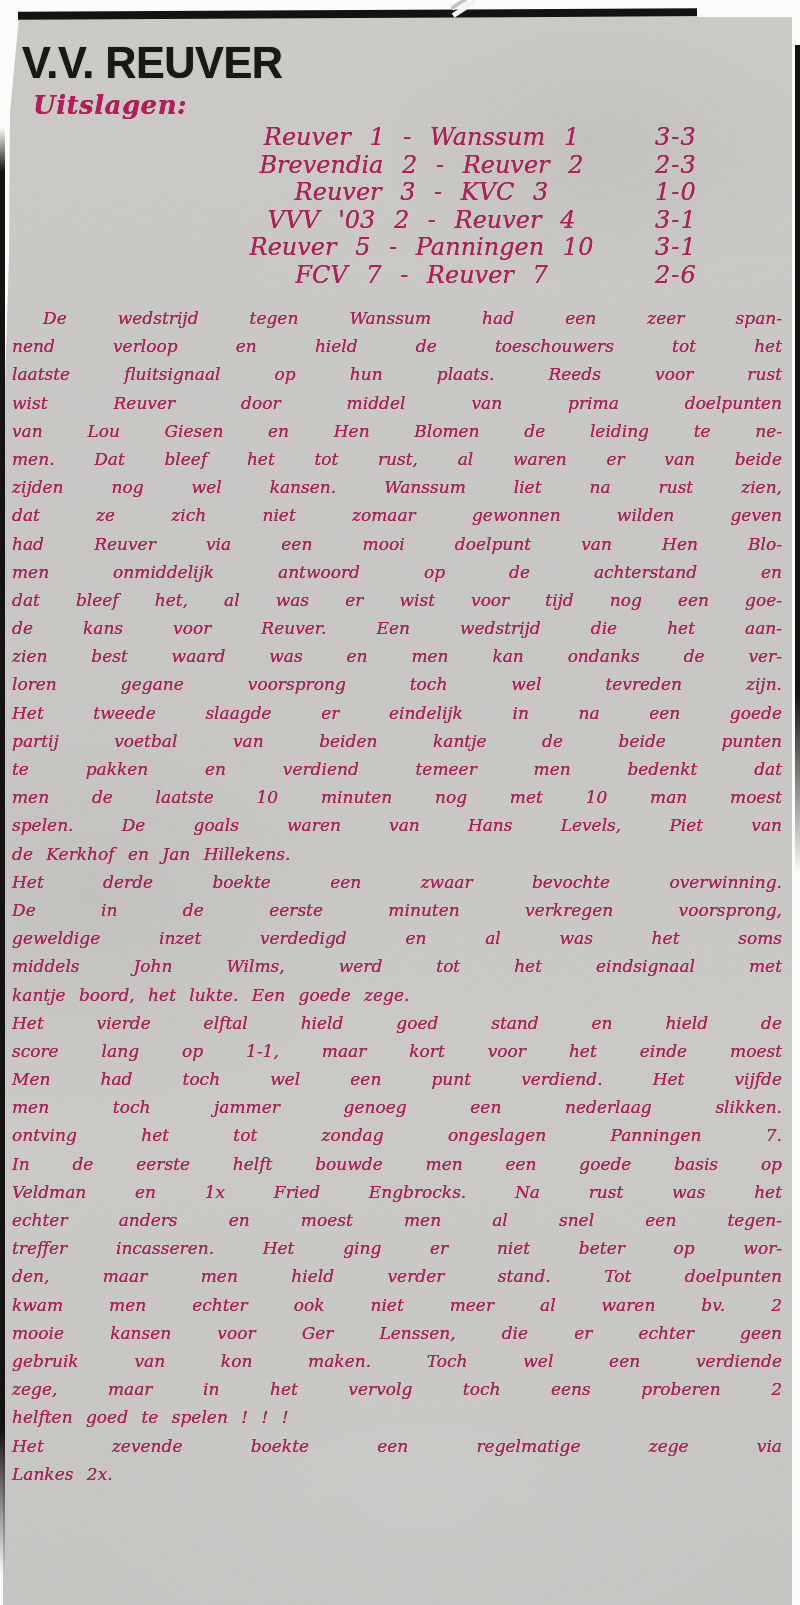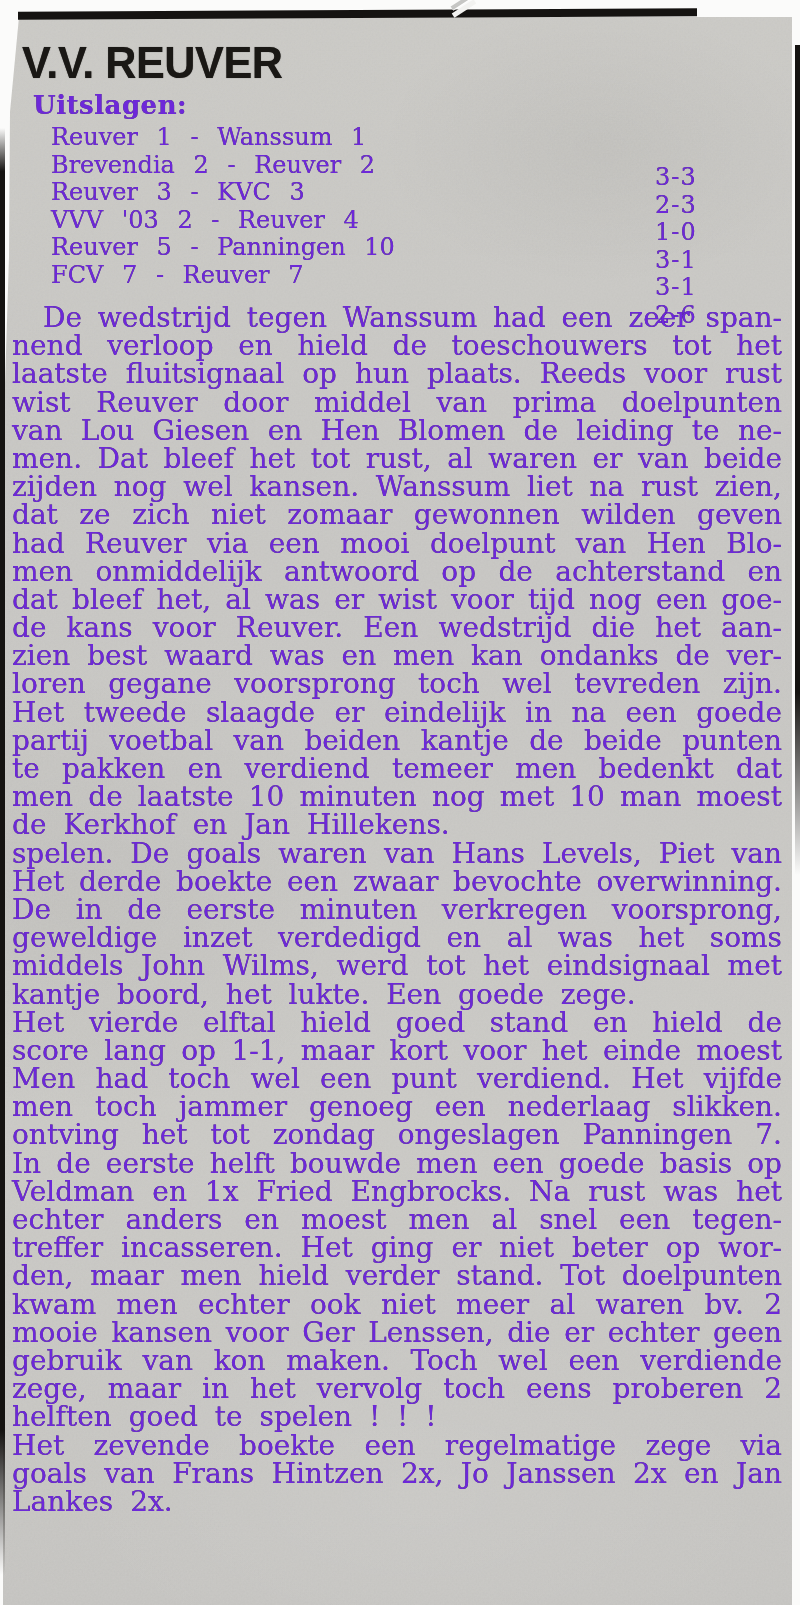--- a/index.html
+++ b/index.html
@@ -40,50 +40,51 @@
   .edge-left {
     position:absolute; left:0; top:128px; width:5px; height:1447px;
     background:linear-gradient(180deg, rgba(21,19,17,0) 0%, #151311 3%, #151311 90%, rgba(21,19,17,0) 100%);
   }
   .edge-right {
     position:absolute; left:795px; top:45px; width:5px; height:830px;
     background:linear-gradient(180deg, #151311 0%, #151311 78%, rgba(21,19,17,0) 100%);
   }
 
   
-  .ink { color:#6d28d9; text-shadow:0 0 0.6px rgba(38,35,30,0.75); }
+  .ink { color:#be185d; text-shadow:0 0 0.6px rgba(38,35,30,0.75);font-style:italic; }
 
   .masthead {
     position:absolute; left:22px; top:40px;
     font-family:"Liberation Sans", sans-serif;
     font-weight:bold; font-size:45px; line-height:1;
     letter-spacing:-0.5px; color:#1a1815;
     transform:scaleX(0.96); transform-origin:left top;
     text-shadow:0 0 0.8px rgba(26,24,21,0.8);
   }
 
   .uitslagen {
     position:absolute; left:33px; top:90px;
     font-size:26px; font-weight:bold; letter-spacing:0.5px;
   }
 
   .results { position:absolute; left:0; top:124px; width:792px; }
   .match {
     position:relative; height:27.6px; line-height:27.6px;
     font-size:24px; padding-left:51px; word-spacing:11px;
     white-space:nowrap;
+    text-align:center;
   }
   .match .score {
     position:absolute; left:655px; top:0;
-    word-spacing:normal; letter-spacing:1px;margin-top:40px;
+    word-spacing:normal; letter-spacing:1px;
   }
 
   .article {
     position:absolute; left:12px; top:304px; width:770px;
-    font-size:28px; line-height:28.2px;
+    font-size:17px; line-height:28.2px;
   }
   .tline {
     text-align:justify; text-align-last:justify; text-justify:inter-word;
     height:28.2px; white-space:nowrap;
   }
   .tline.short { text-align-last:left; word-spacing:8px; }
   .tline.ind { padding-left:31px; }
 </style>
 </head>
 <body>
@@ -150,22 +151,22 @@
     <div class="tline">dat bleef het, al was er wist voor tijd nog een goe-</div>
     <div class="tline">de kans voor Reuver. Een wedstrijd die het aan-</div>
     <div class="tline">zien best waard was en men kan ondanks de ver-</div>
     <div class="tline">loren gegane voorsprong toch wel tevreden zijn.</div>
   </div>
   <div>
     <div class="tline">Het tweede slaagde er eindelijk in na een goede</div>
     <div class="tline">partij voetbal van beiden kantje de beide punten</div>
     <div class="tline">te pakken en verdiend temeer men bedenkt dat</div>
     <div class="tline">men de laatste 10 minuten nog met 10 man moest</div>
+    <div class="tline">spelen. De goals waren van Hans Levels, Piet van</div>
     <div class="tline short">de Kerkhof en Jan Hillekens.</div>
-    <div class="tline">spelen. De goals waren van Hans Levels, Piet van</div>
   </div>
   <div>
     <div class="tline">Het derde boekte een zwaar bevochte overwinning.</div>
     <div class="tline">De in de eerste minuten verkregen voorsprong,</div>
     <div class="tline">geweldige inzet verdedigd en al was het soms</div>
     <div class="tline">middels John Wilms, werd tot het eindsignaal met</div>
     <div class="tline short">kantje boord, het lukte. Een goede zege.</div>
   </div>
   <div>
     <div class="tline">Het vierde elftal hield goed stand en hield de</div>
@@ -179,16 +180,15 @@
     <div class="tline">treffer incasseren. Het ging er niet beter op wor-</div>
     <div class="tline">den, maar men hield verder stand. Tot doelpunten</div>
     <div class="tline">kwam men echter ook niet meer al waren bv. 2</div>
     <div class="tline">mooie kansen voor Ger Lenssen, die er echter geen</div>
     <div class="tline">gebruik van kon maken. Toch wel een verdiende</div>
     <div class="tline">zege, maar in het vervolg toch eens proberen 2</div>
     <div class="tline short">helften goed te spelen ! ! !</div>
   </div>
   <div>
     <div class="tline">Het zevende boekte een regelmatige zege via</div>
-    <div class="tline">goals van Frans Hintzen 2x, Jo Janssen 2x en Jan</div>
     <div class="tline short">Lankes 2x.</div>
   </div>
 </div>
 
 </body></html>

